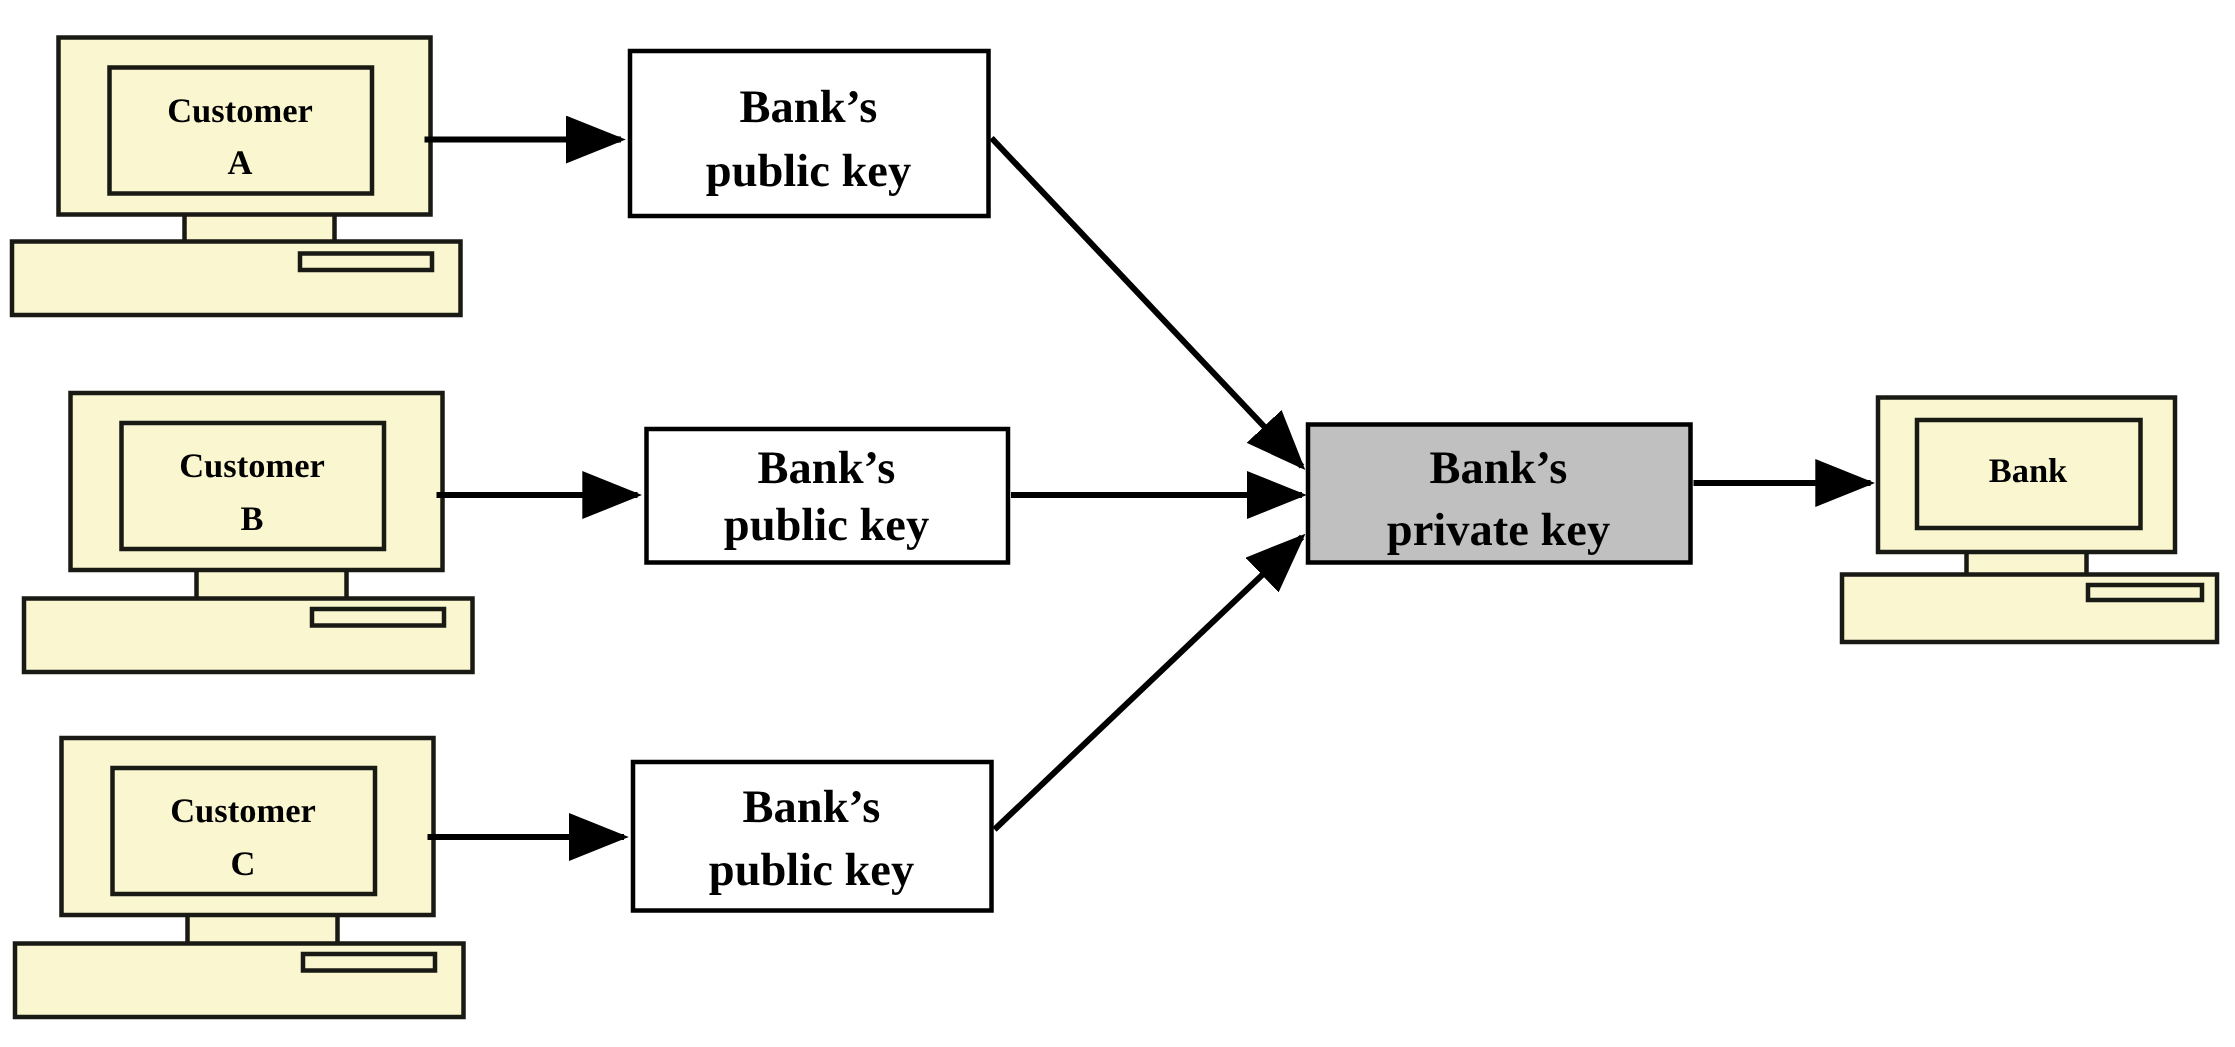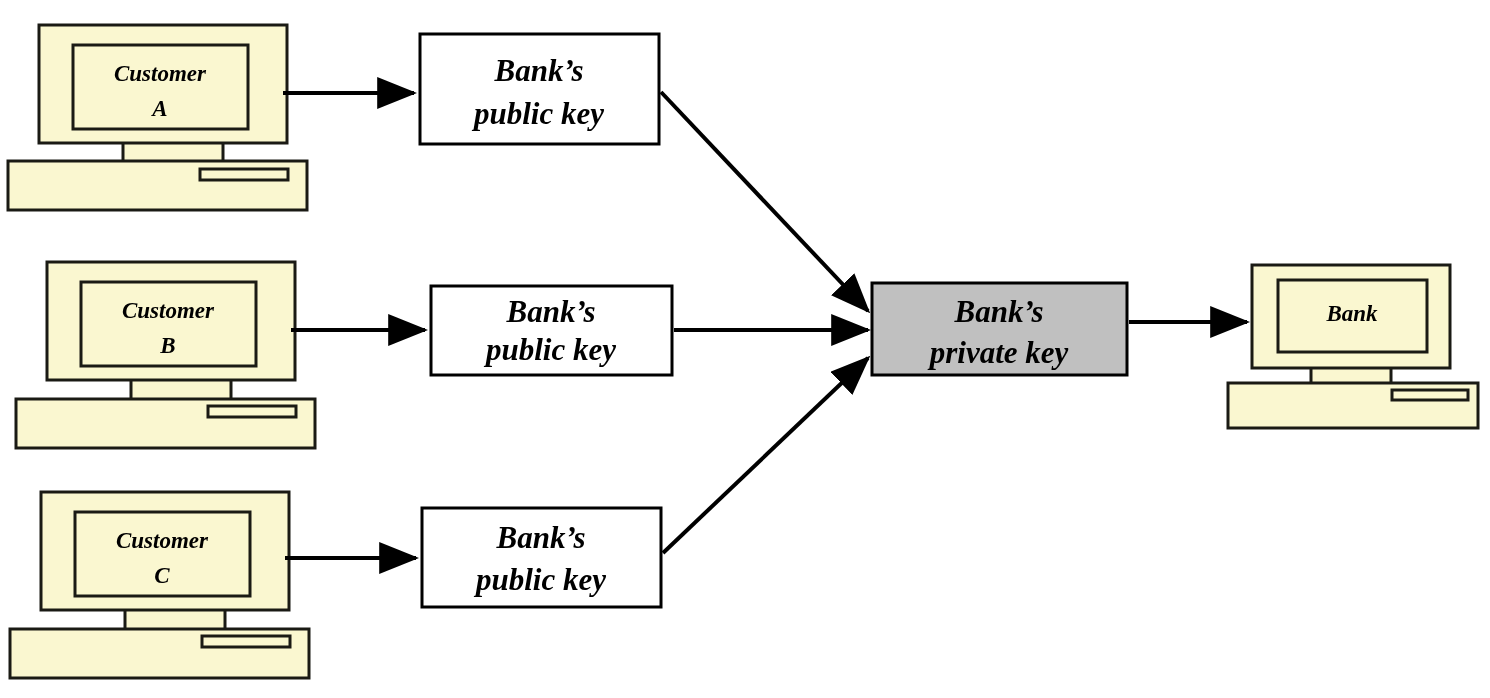--- a/index.html
+++ b/index.html
@@ -10,21 +10,20 @@
   body {
     width: 1490px;
     height: 698px;
     overflow: hidden;
     font-family: "Liberation Serif", "DejaVu Serif", serif;
   }
   #diagram-root {
     position: relative;
     width: 1356px;
     height: 698px;
-    font-style: italic;
   }
   svg#diagram {
     display: block;
     width: 1490px;
     height: 698px;
   }
   .comp-body {
     fill: #faf7d0;
     stroke: #1a1a14;
     stroke-width: 3;

